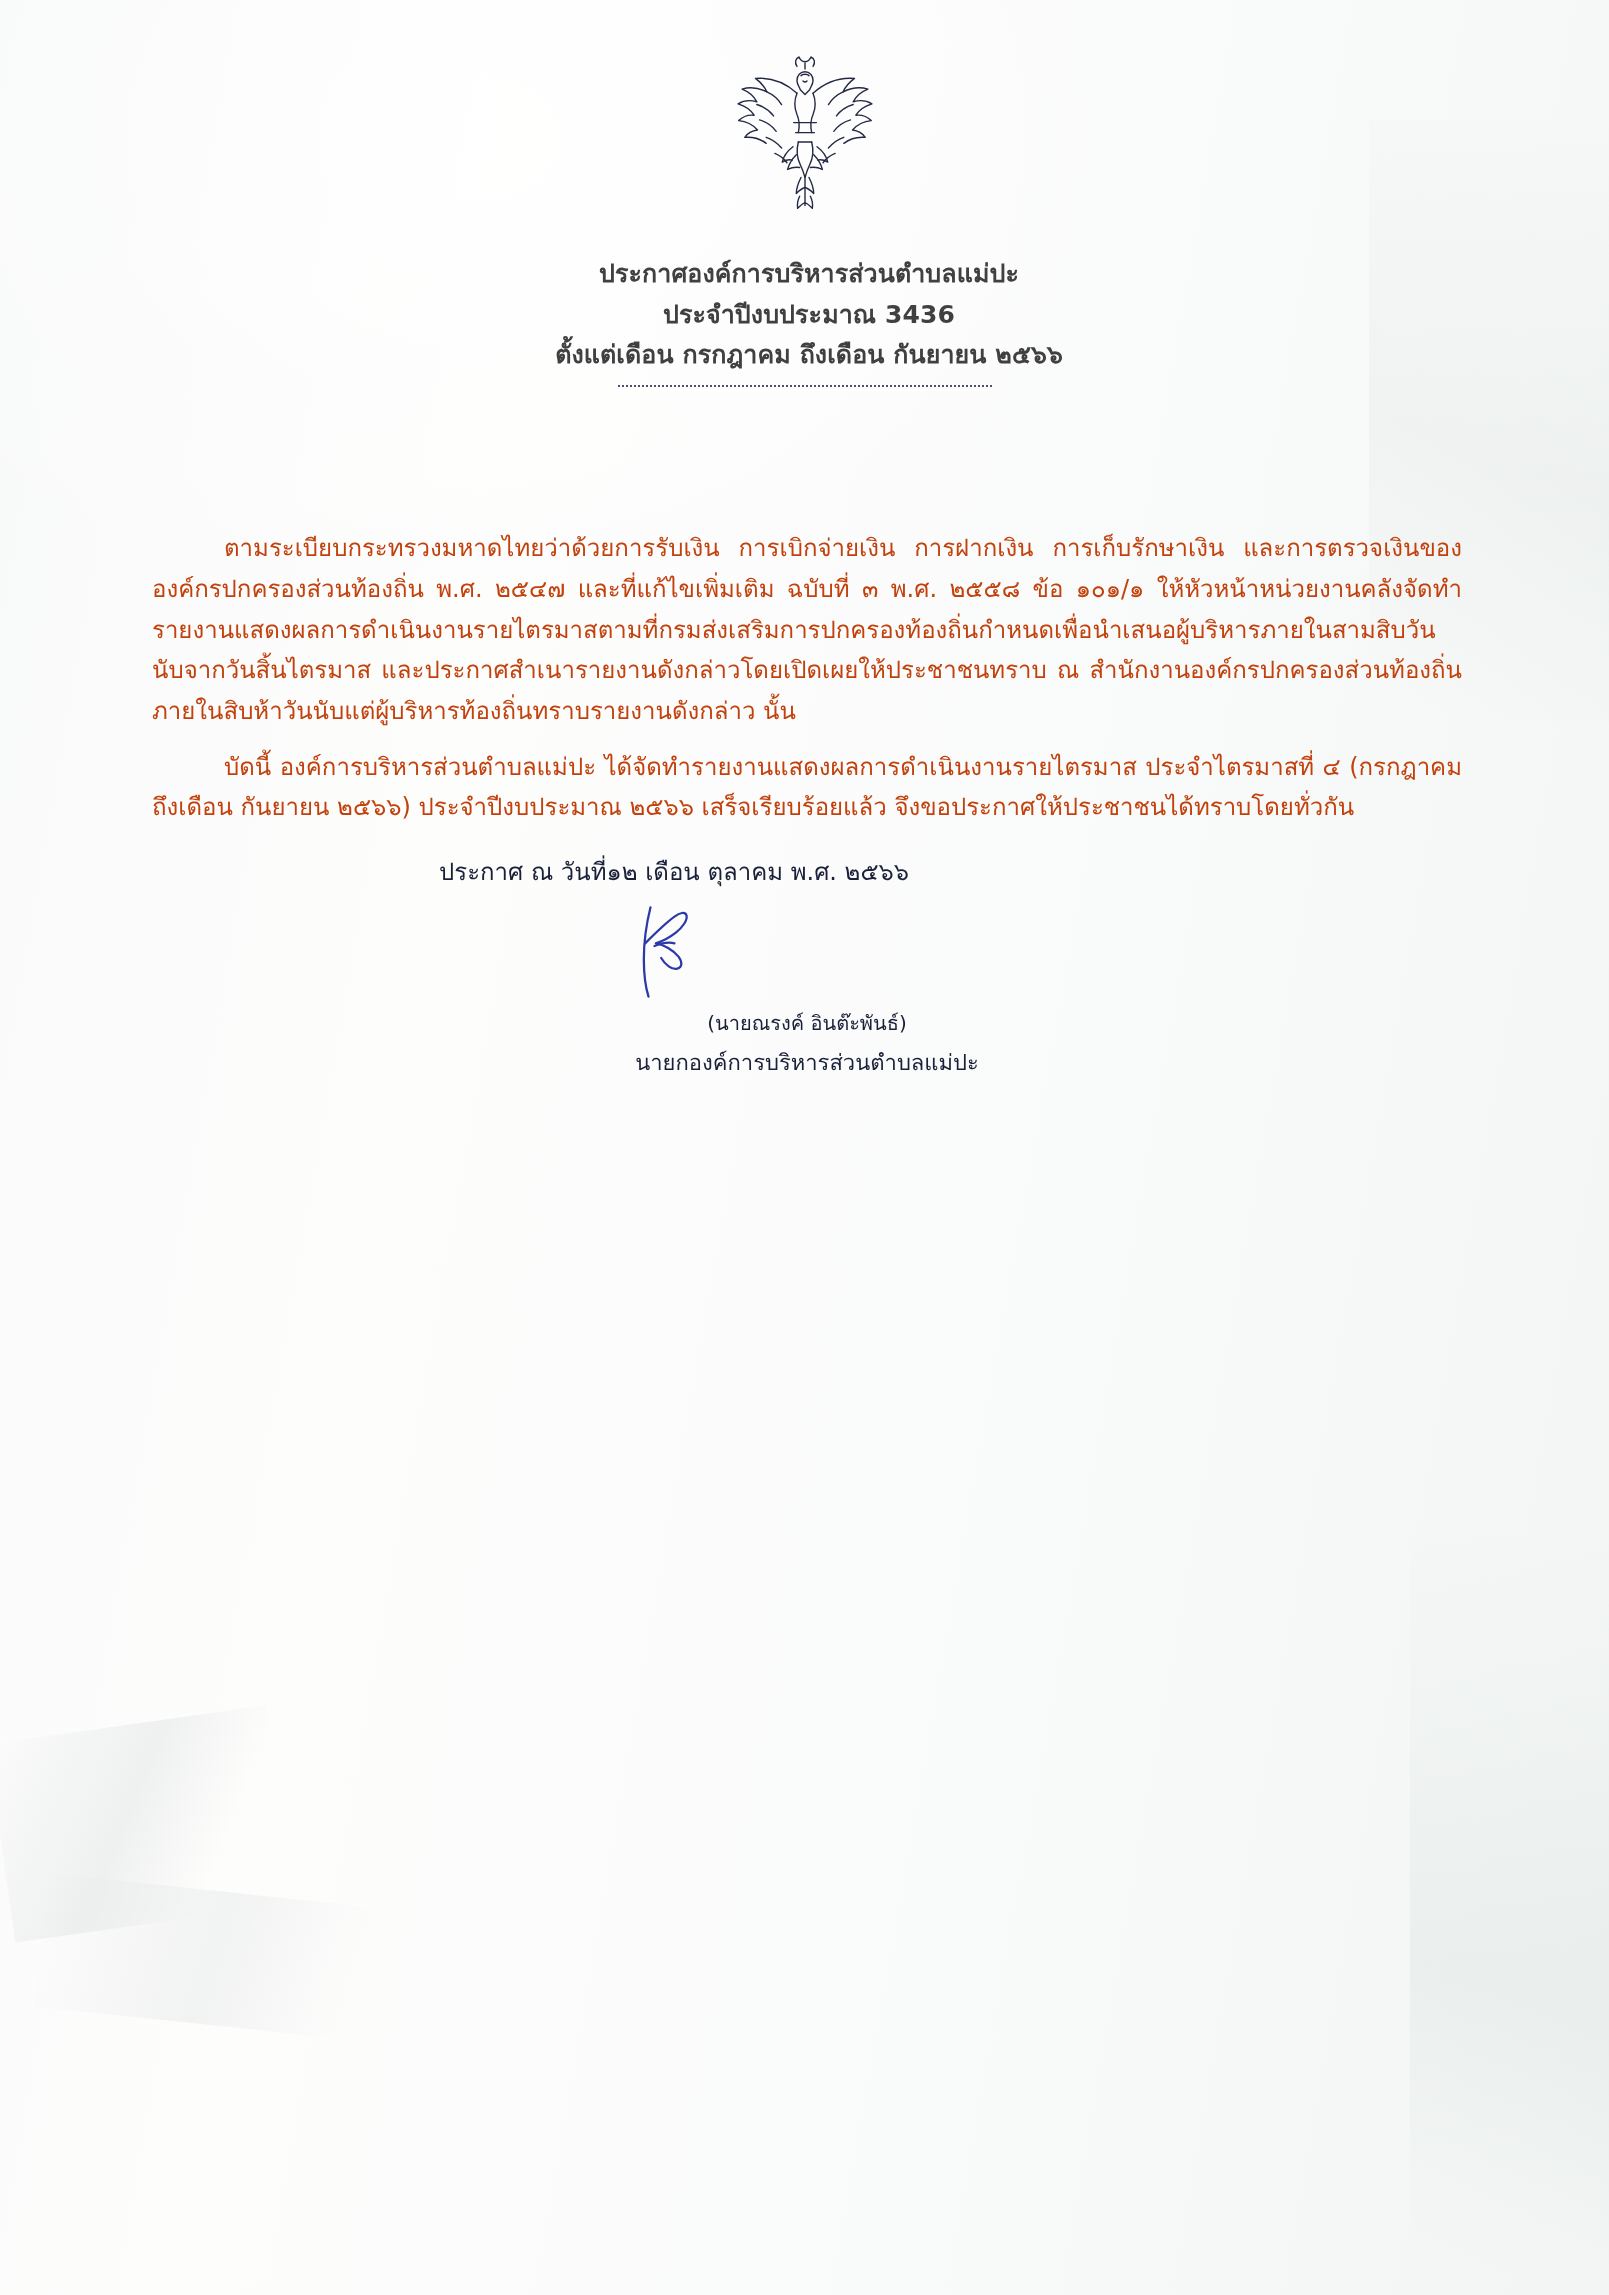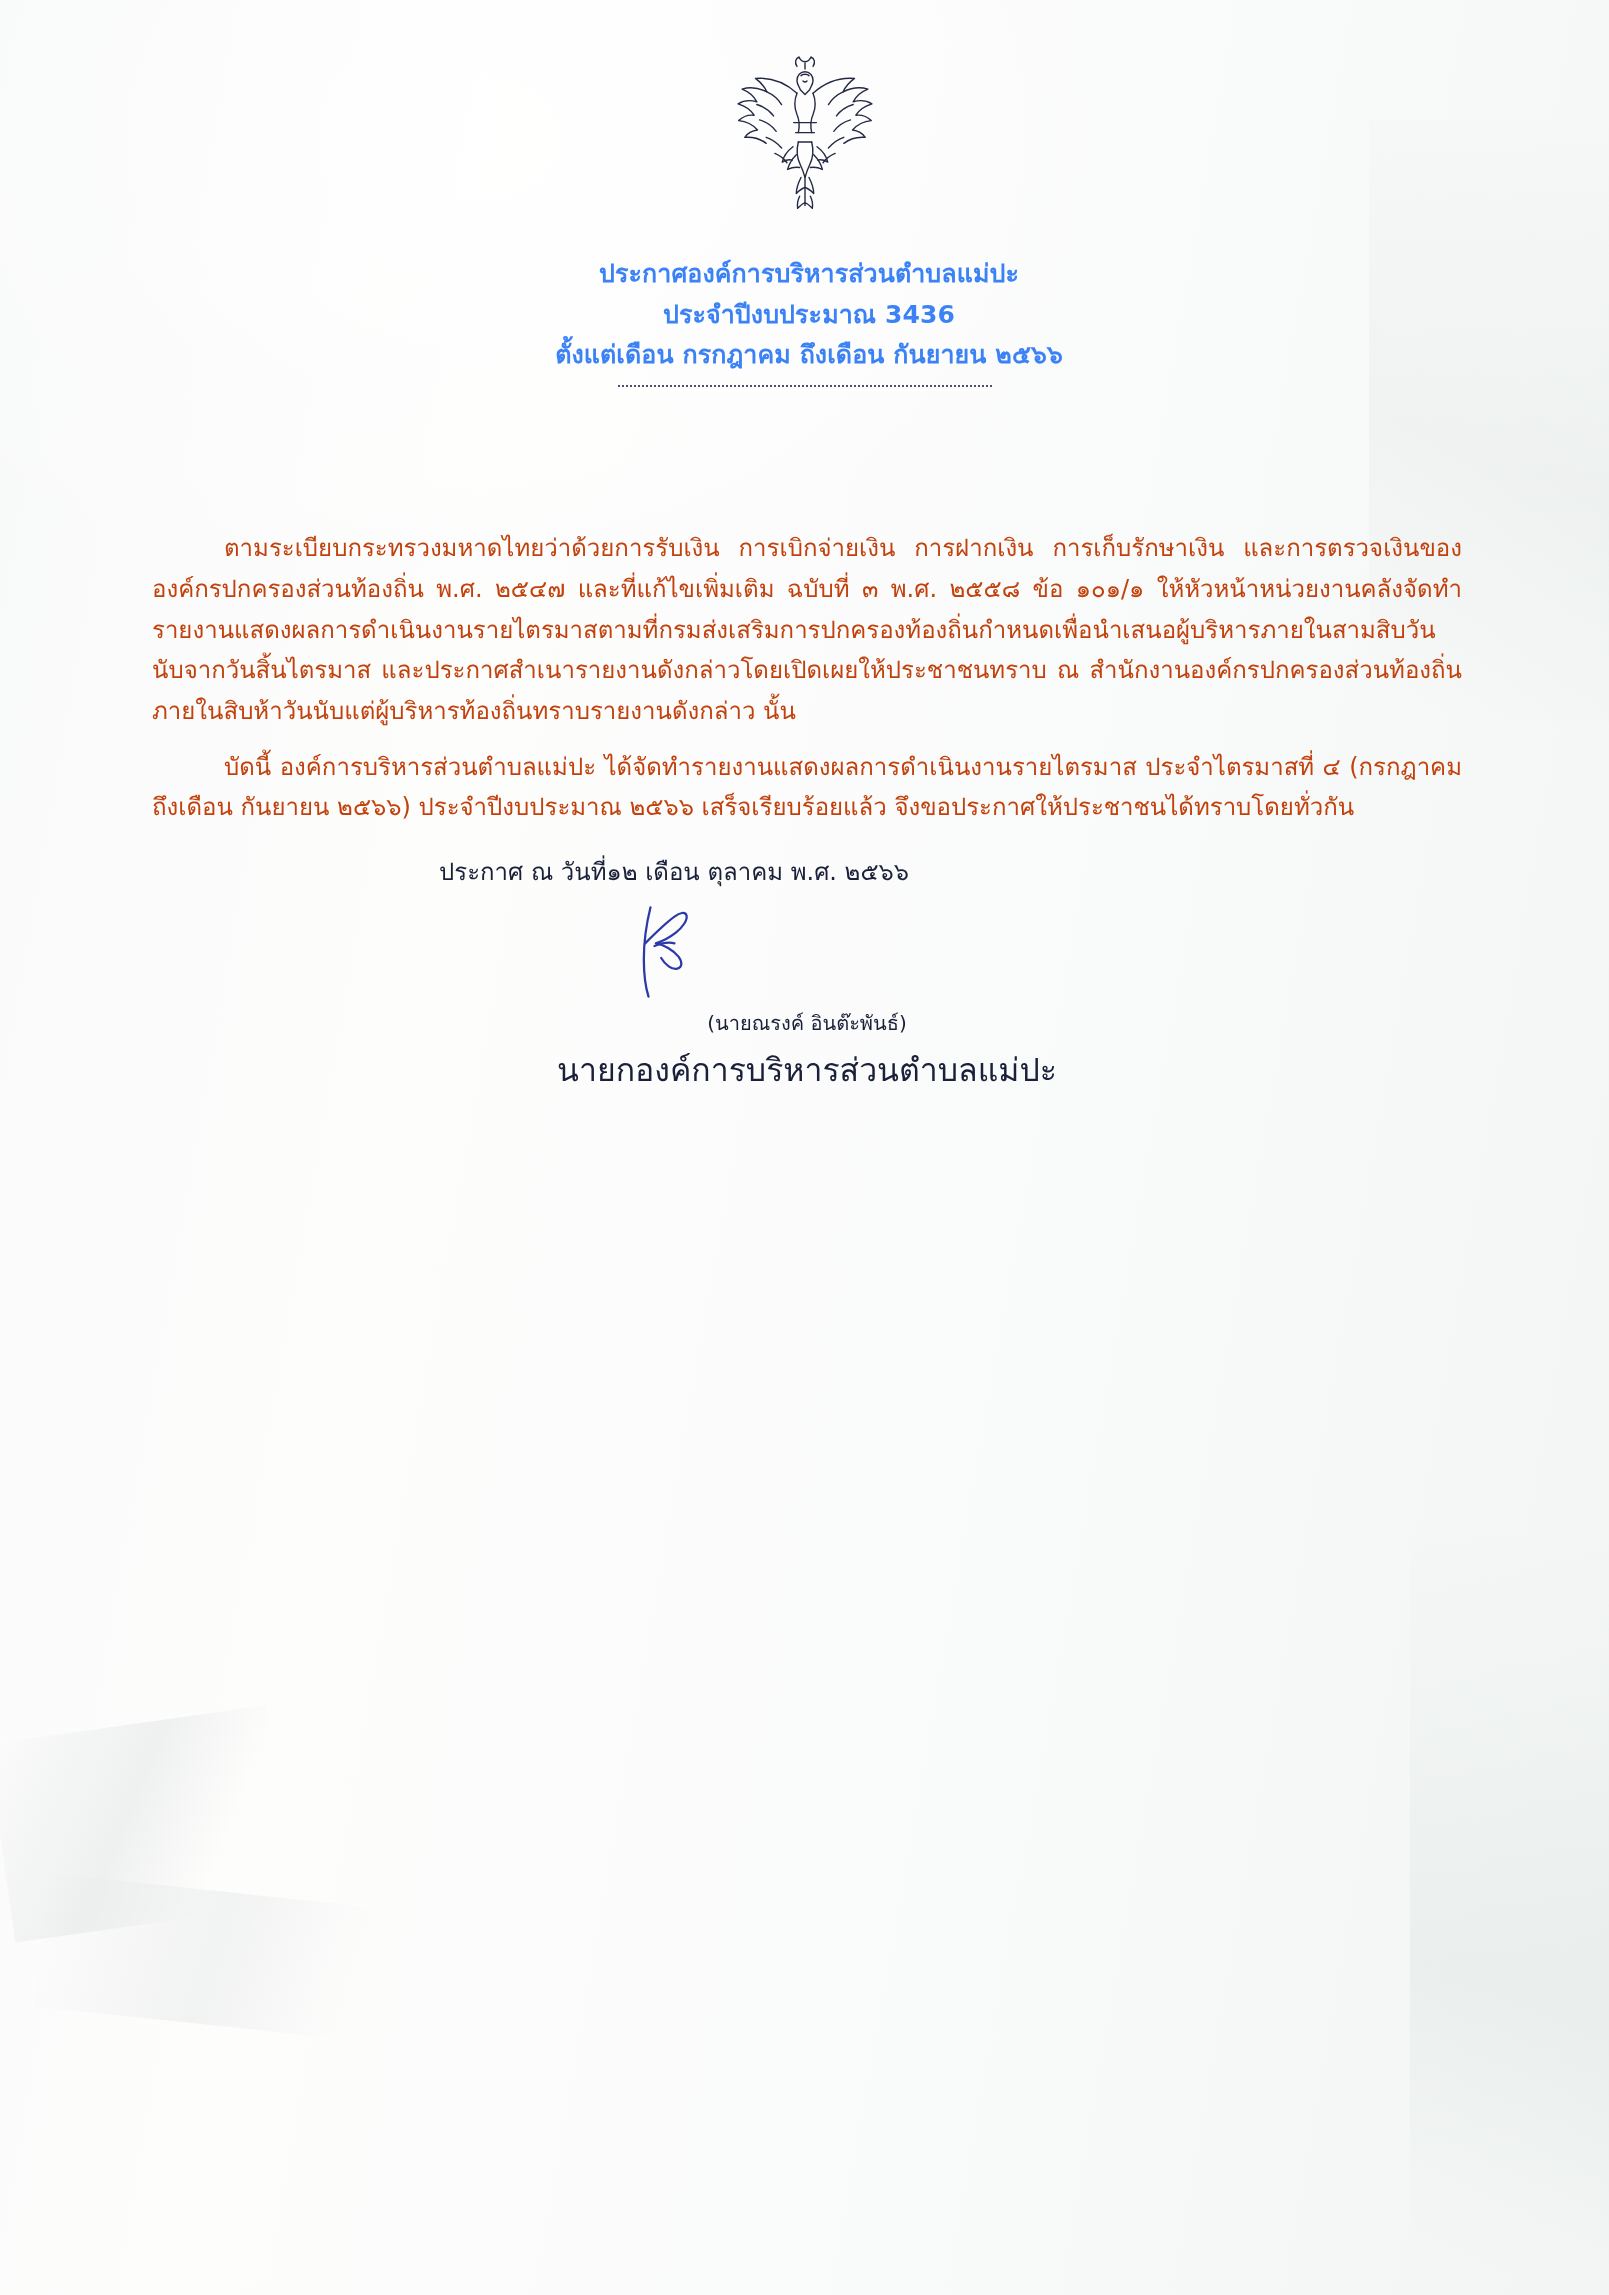--- a/index.html
+++ b/index.html
@@ -70,21 +70,21 @@
     left: 0;
     right: 0;
     top: 254px;
     text-align: center;
   }
   .heading-line {
     font-size: 25px;
     line-height: 1.62;
     font-weight: 600;
     letter-spacing: 0.1px;
-    color: #3b82f6;
+    color: #404040;
     padding-left: 8px;
   }
   .rule {
     margin: 9.4px auto 0;
     width: 374px;
     border-top: 2px dotted #2b3350;
     opacity: 0.85;
     height: 0;
   }
 
@@ -135,21 +135,21 @@
     font-size: 20px;
     line-height: 1.62;
     color: #1a2039;
   }
   .sign-title {
     position: absolute;
     left: 0;
     right: 0;
     top: 137px;
     text-align: center;
-    font-size: 32px;
+    font-size: 22px;
     line-height: 1.62;
     color: #1a2039;
   }
 </style>
 </head>
 <body>
 
 <div class="page">
   <div class="paper-tint"></div>
   <div class="paper-crease crease-1"></div>

